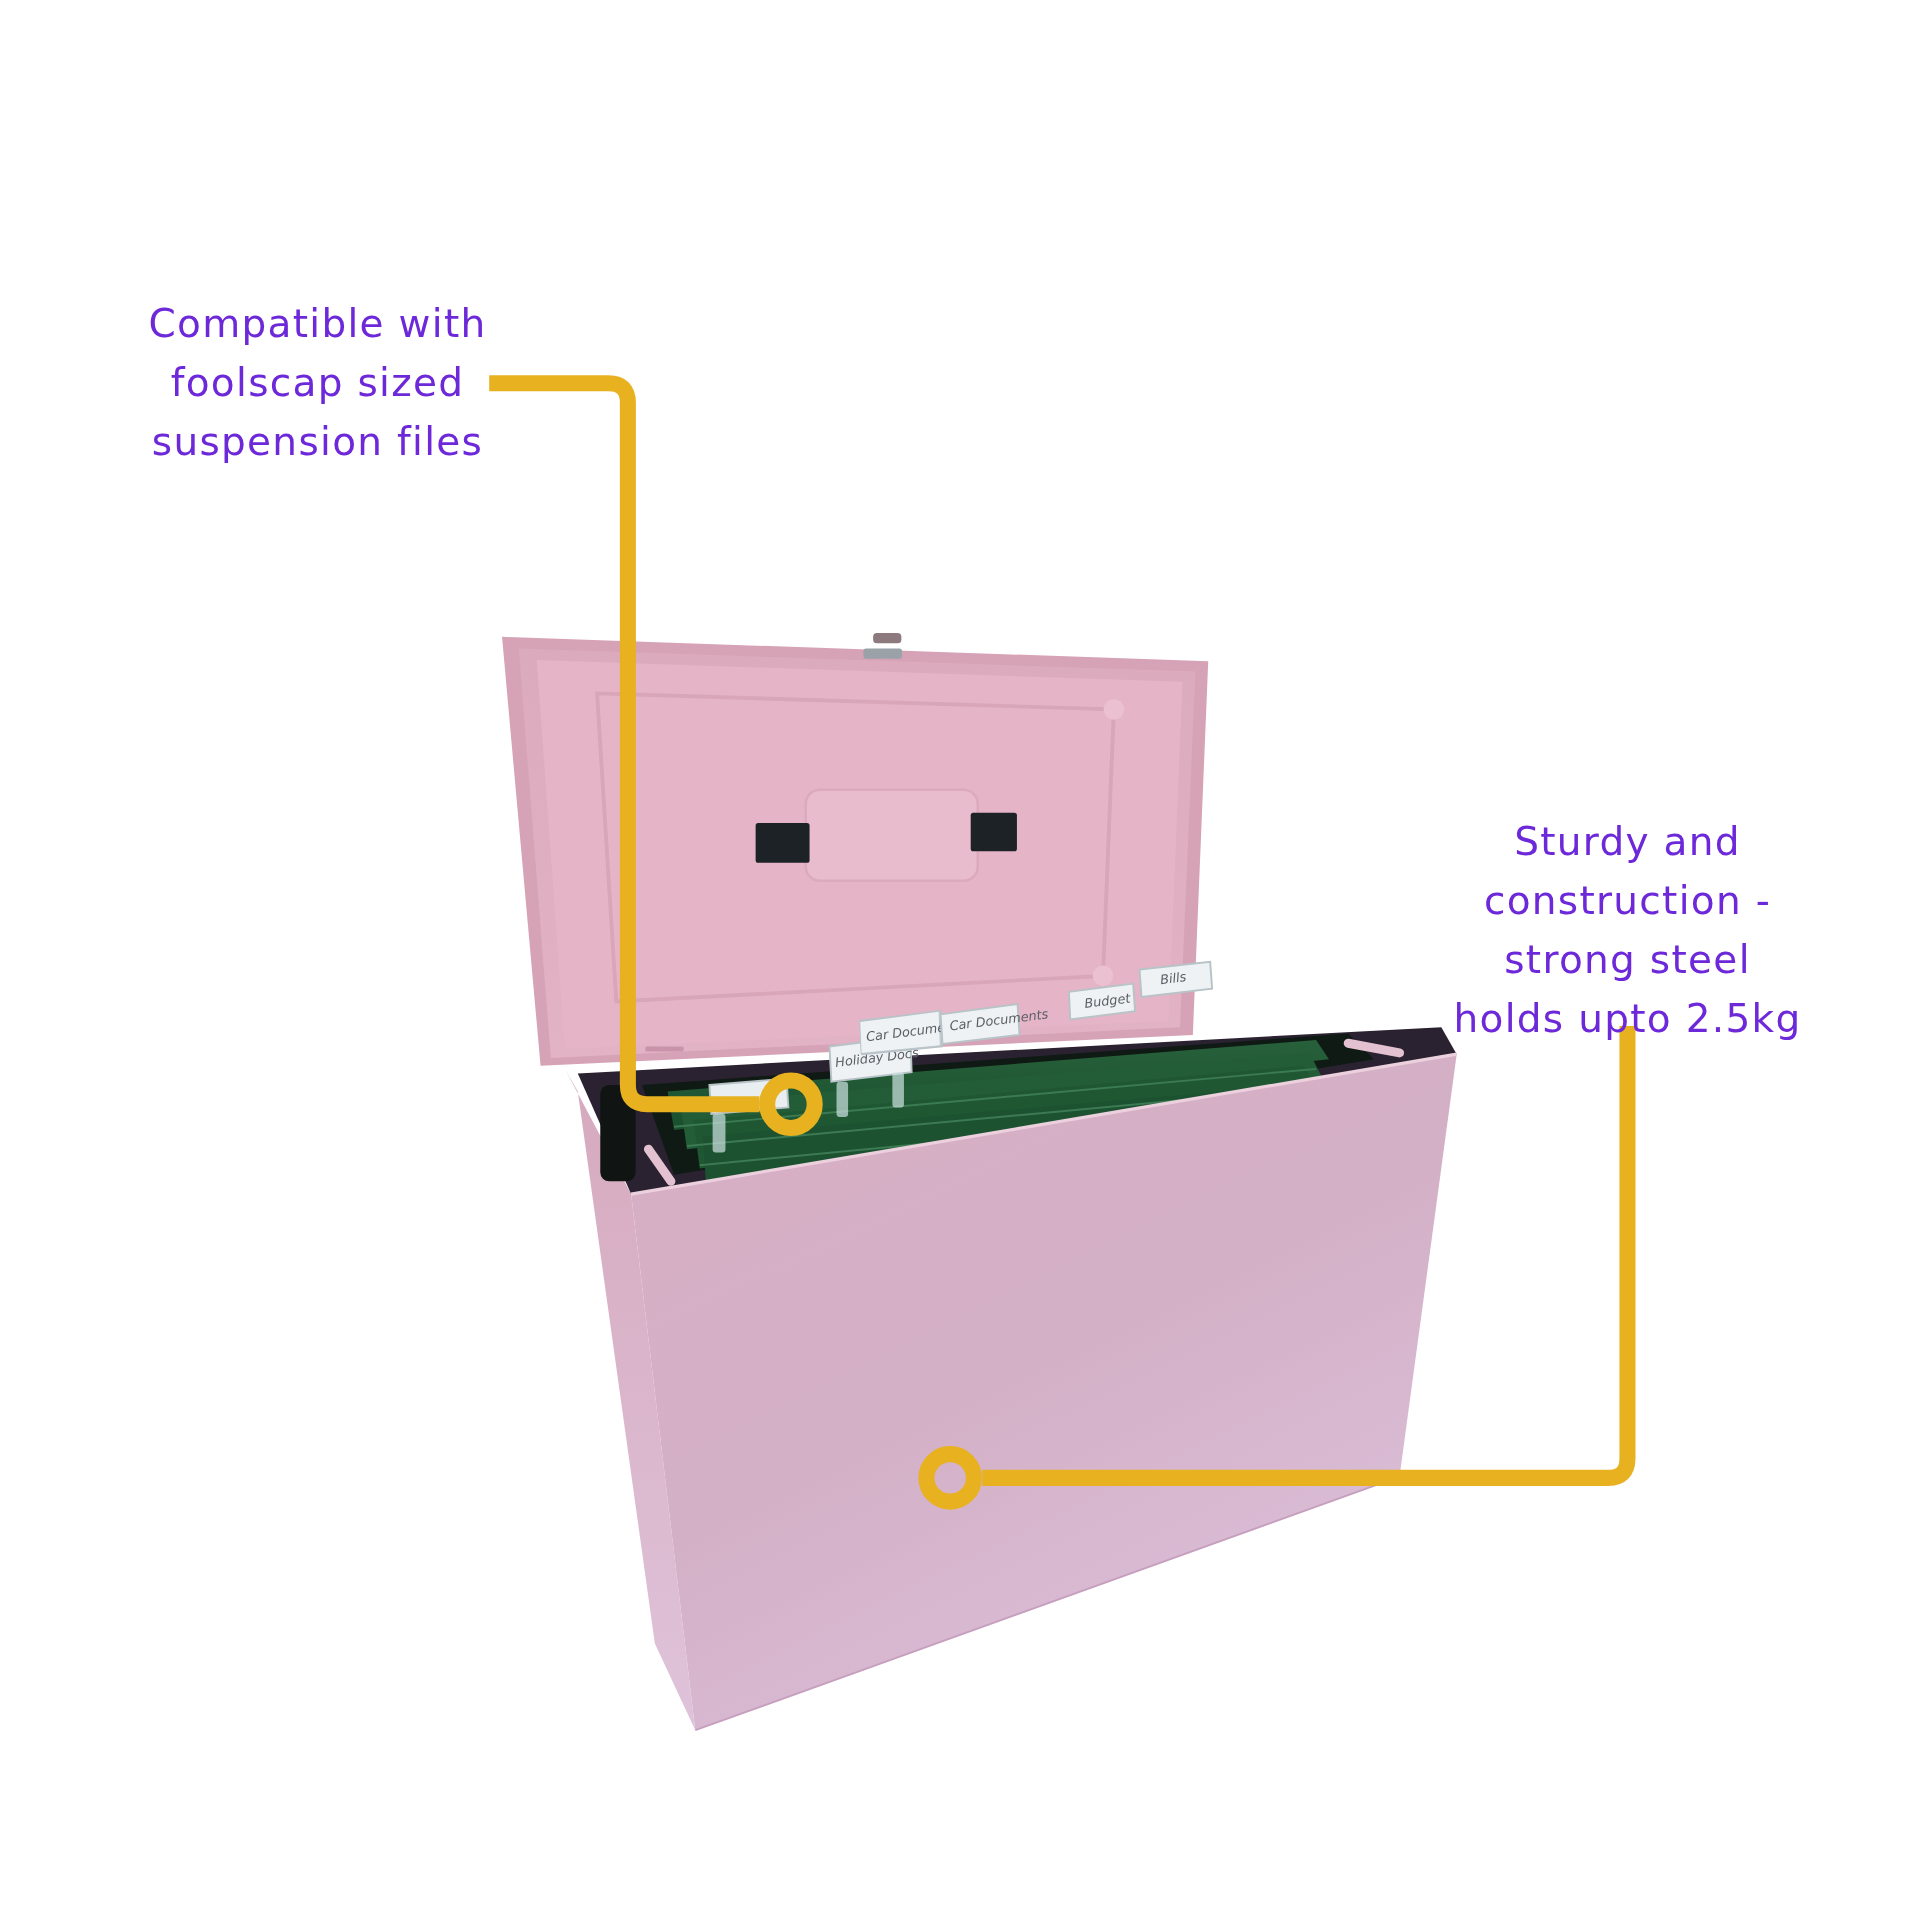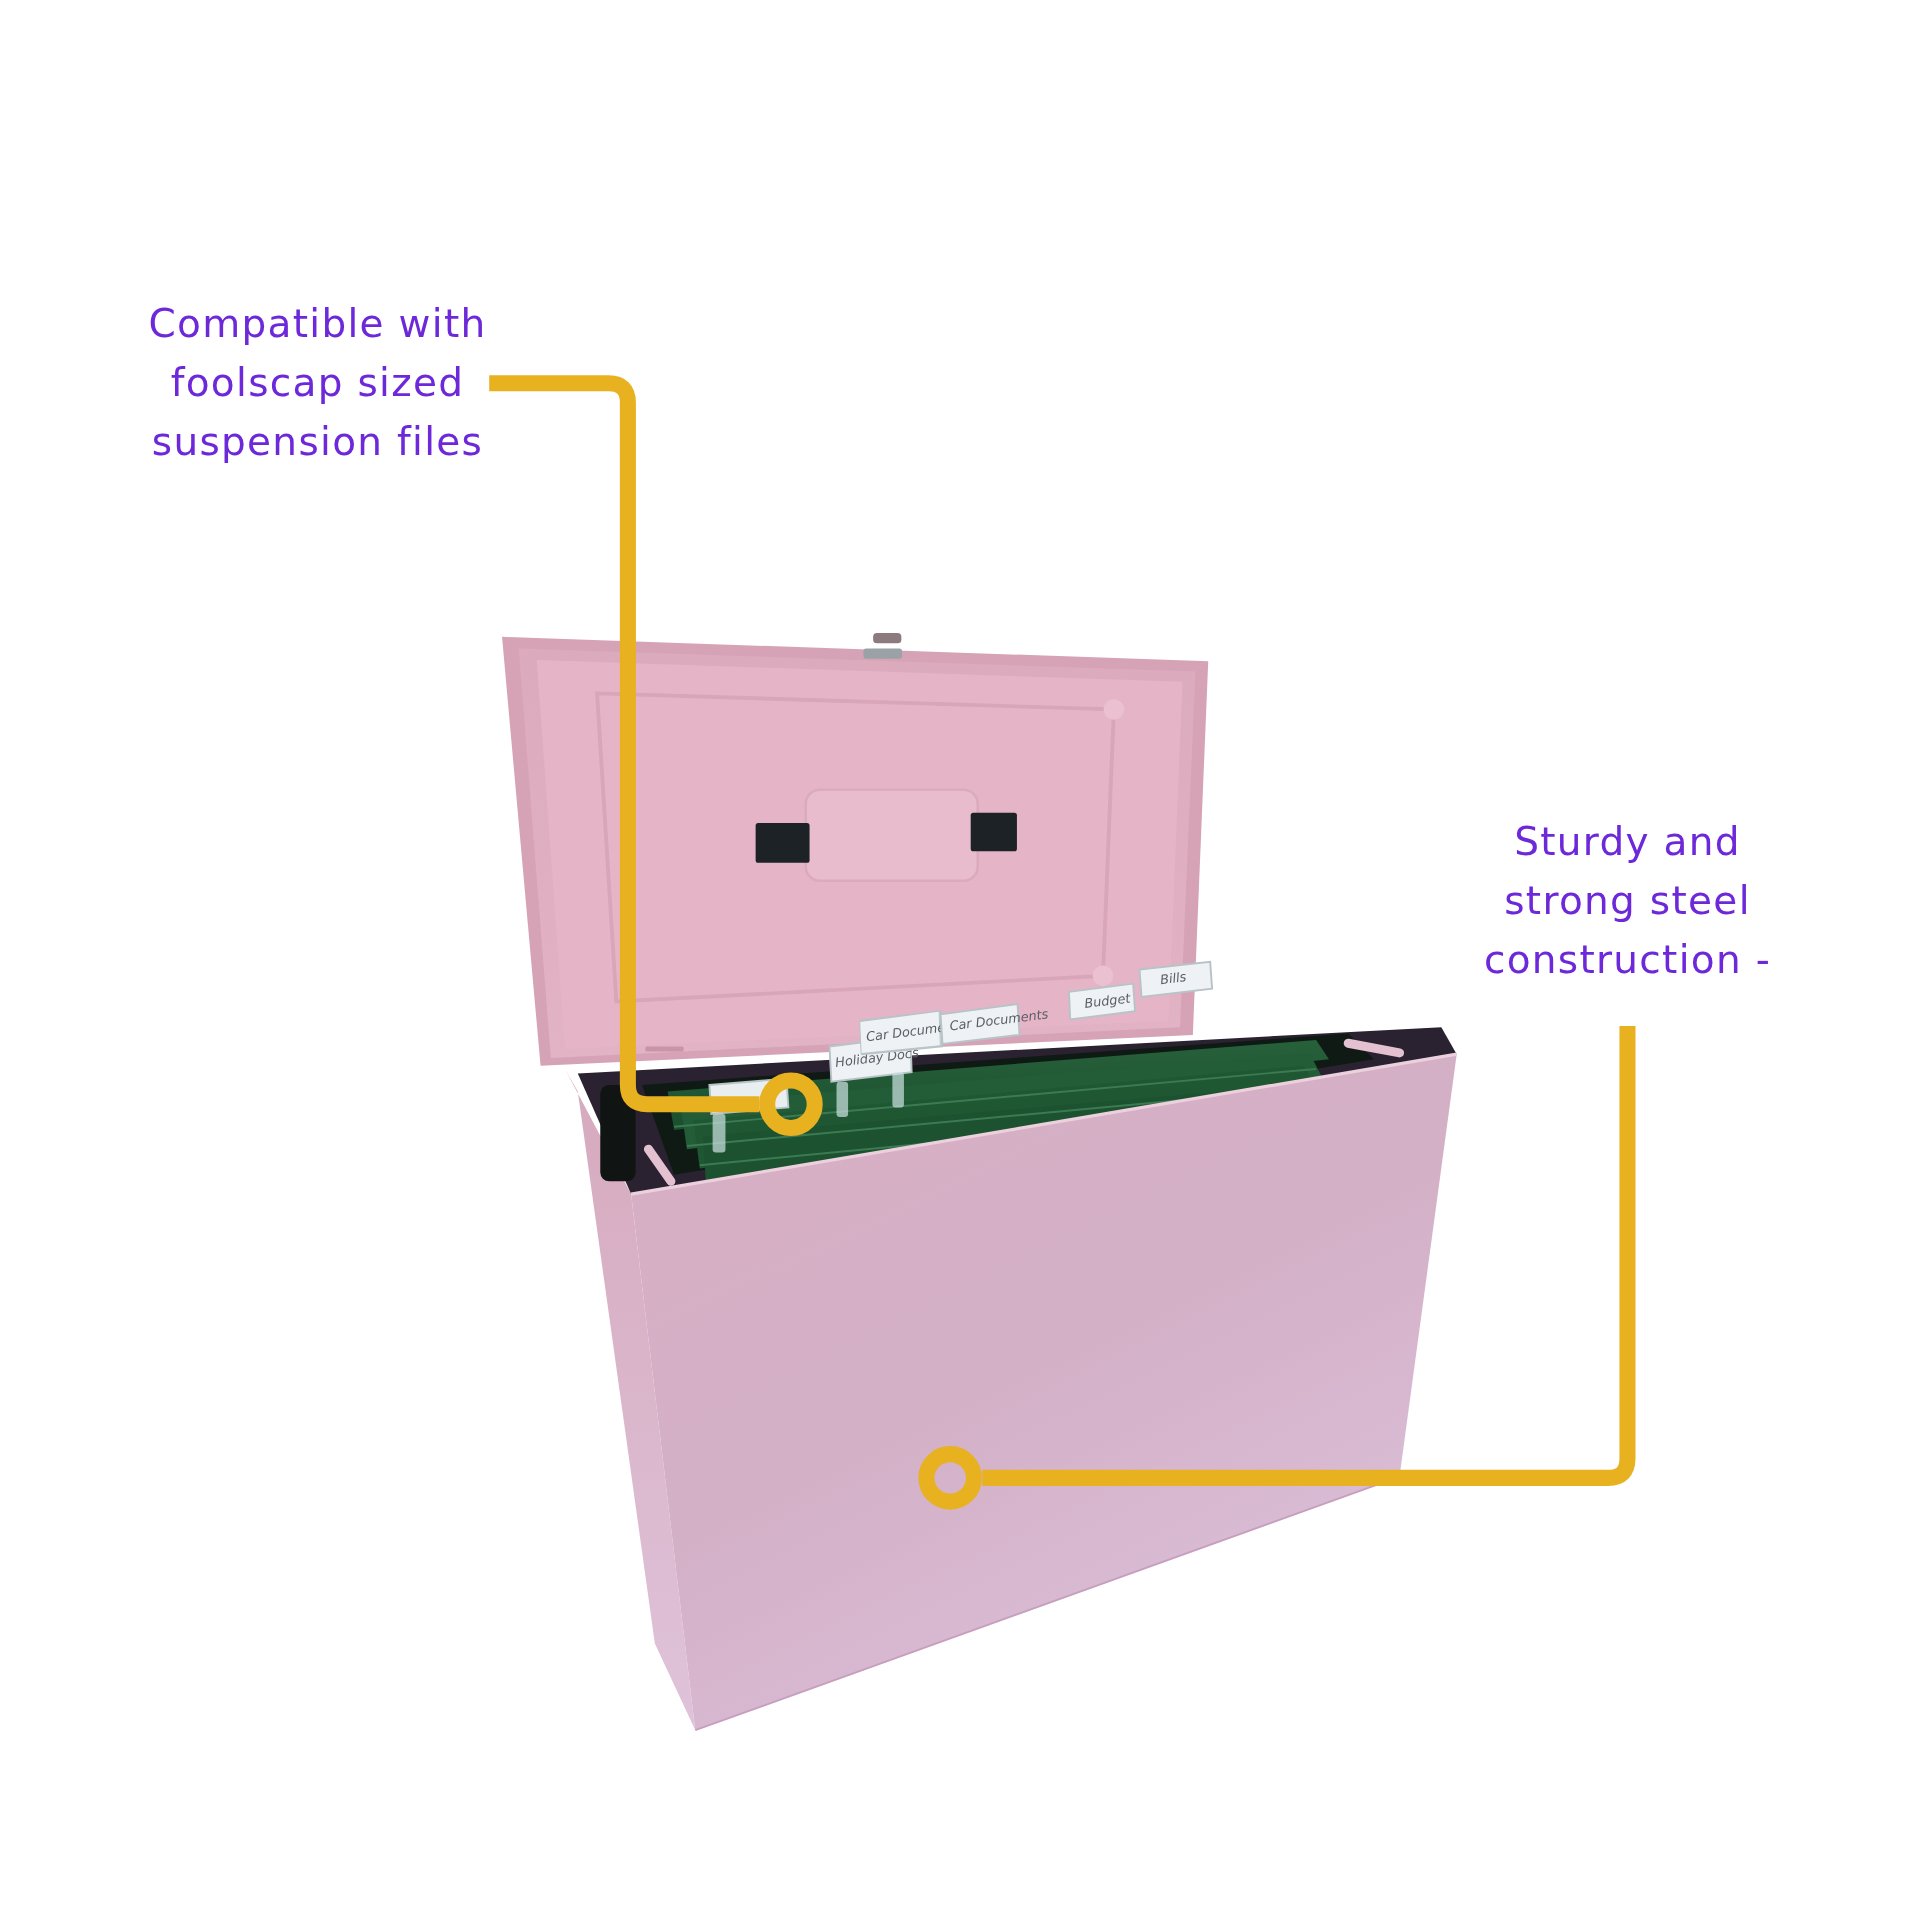--- a/index.html
+++ b/index.html
@@ -152,18 +152,19 @@
   </svg>
 
   <div class="callout-text" id="callout-left-text">
     <span>Compatible with</span>
     <span>foolscap sized</span>
     <span>suspension files</span>
   </div>
 
   <div class="callout-text" id="callout-right-text">
     <span>Sturdy and</span>
+    <span>construction -</span>
     <span>strong steel</span>
-    <span>construction -</span>
+    <span>holds upto 2.5kg</span>
   </div>
 
 </div>
 
 
 </body></html>

